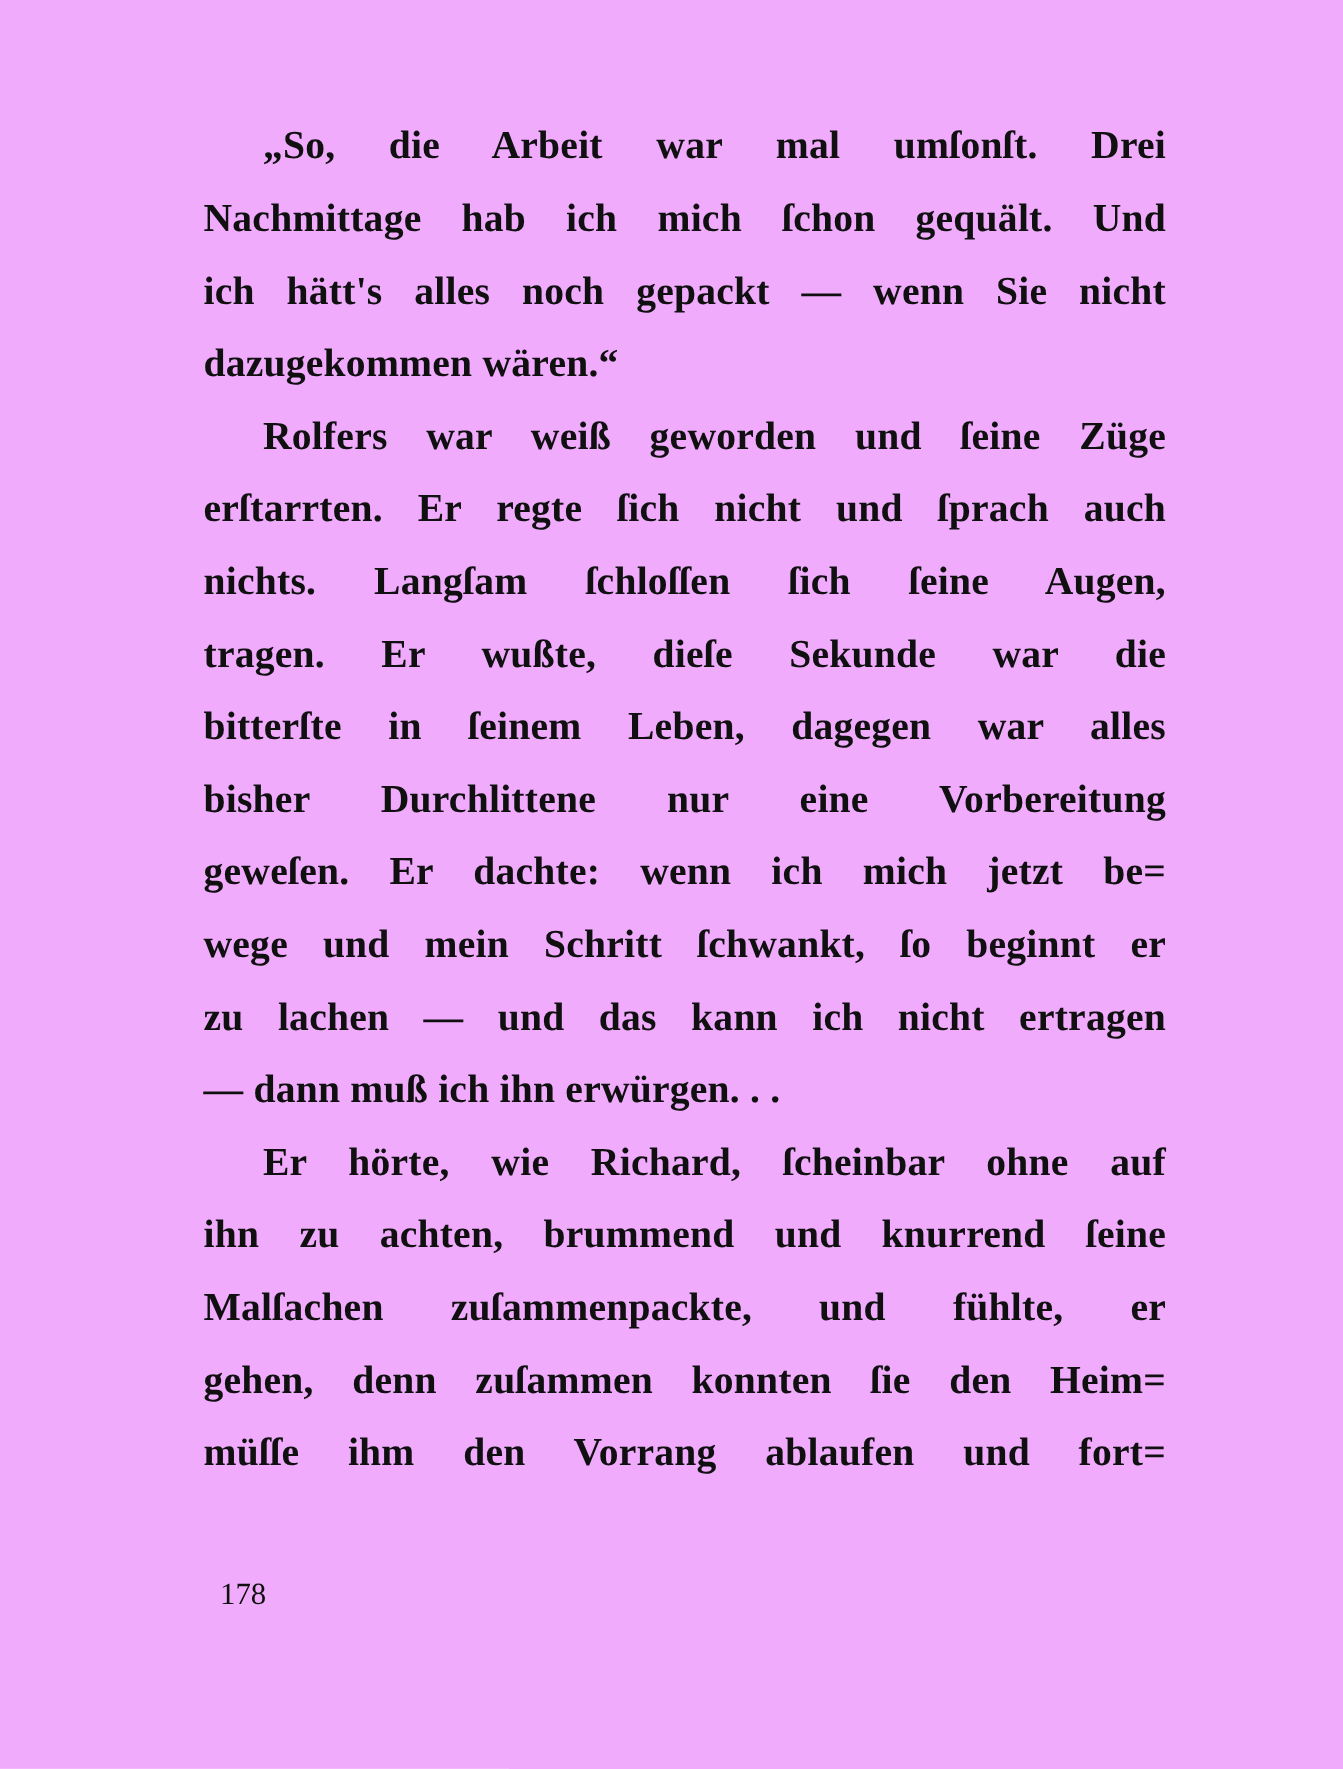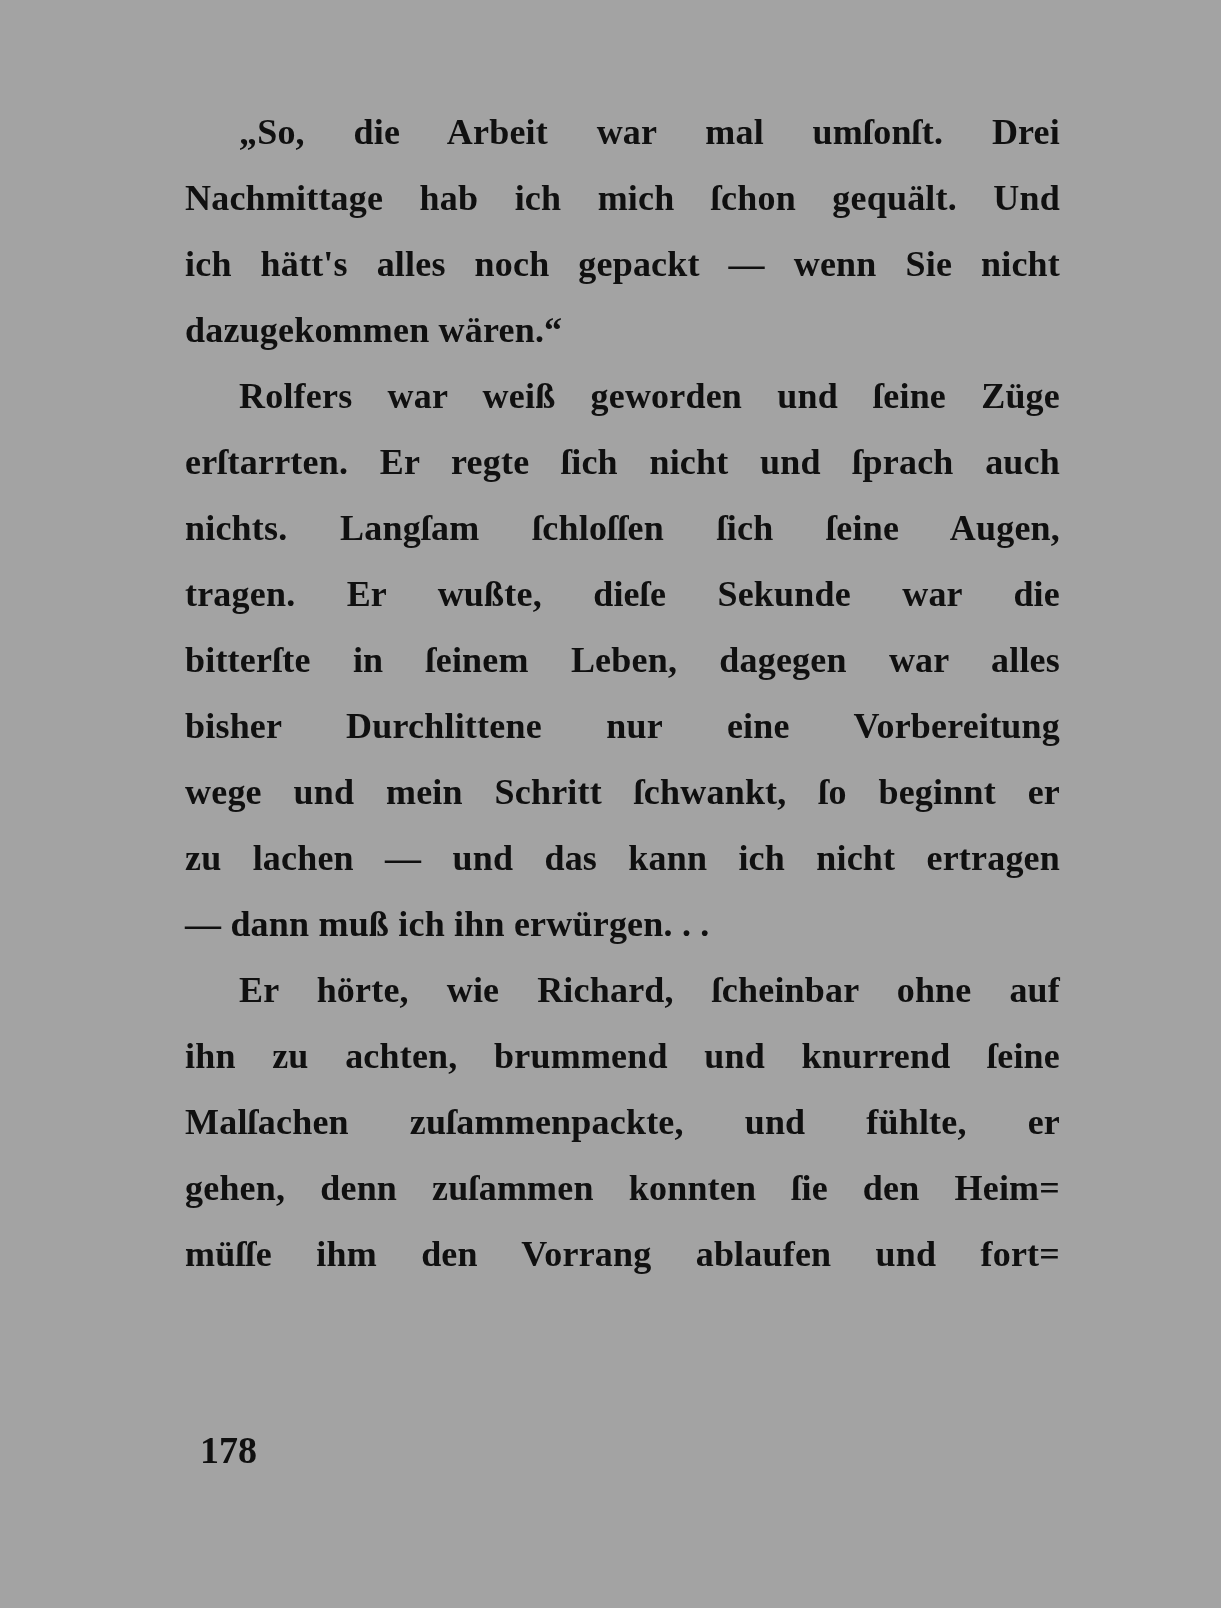--- a/index.html
+++ b/index.html
@@ -31,40 +31,41 @@
     text-align-last: left;
   }
   .line.indent {
     text-indent: 54px;
   }
   .page-number {
     position: absolute;
     left: 200px;
     top: 1430px;
     color: #101010;
-    font-weight: bold;
-    font-size: 38px;
+    font-weight: normal;
+    font-size: 28px;
     line-height: 40px;
   }
 </style>
 </head>
 <body>
 
-<div class="scan-page" style="background: #a3a3a3;">
+<div class="scan-page" style="background: #f0abfc;">
   <div class="text-block" style="color: rgb(16, 16, 16);">
       <div class="line indent">„So, die Arbeit war mal umſonſt. Drei</div>
       <div class="line">Nachmittage hab ich mich ſchon gequält. Und</div>
       <div class="line">ich hätt's alles noch gepackt — wenn Sie nicht</div>
       <div class="line end">dazugekommen wären.“</div>
       <div class="line indent">Rolfers war weiß geworden und ſeine Züge</div>
       <div class="line">erſtarrten. Er regte ſich nicht und ſprach auch</div>
       <div class="line">nichts. Langſam ſchloſſen ſich ſeine Augen,</div>
       <div class="line">tragen. Er wußte, dieſe Sekunde war die</div>
       <div class="line">bitterſte in ſeinem Leben, dagegen war alles</div>
       <div class="line">bisher Durchlittene nur eine Vorbereitung</div>
+      <div class="line">geweſen. Er dachte: wenn ich mich jetzt be=</div>
       <div class="line">wege und mein Schritt ſchwankt, ſo beginnt er</div>
       <div class="line">zu lachen — und das kann ich nicht ertragen</div>
       <div class="line end">— dann muß ich ihn erwürgen. . .</div>
       <div class="line indent">Er hörte, wie Richard, ſcheinbar ohne auf</div>
       <div class="line">ihn zu achten, brummend und knurrend ſeine</div>
       <div class="line">Malſachen zuſammenpackte, und fühlte, er</div>
       <div class="line">gehen, denn zuſammen konnten ſie den Heim=</div>
       <div class="line">müſſe ihm den Vorrang ablaufen und fort=</div>
     </div>
   <div class="page-number" style="color: rgb(16, 16, 16);">178</div>

